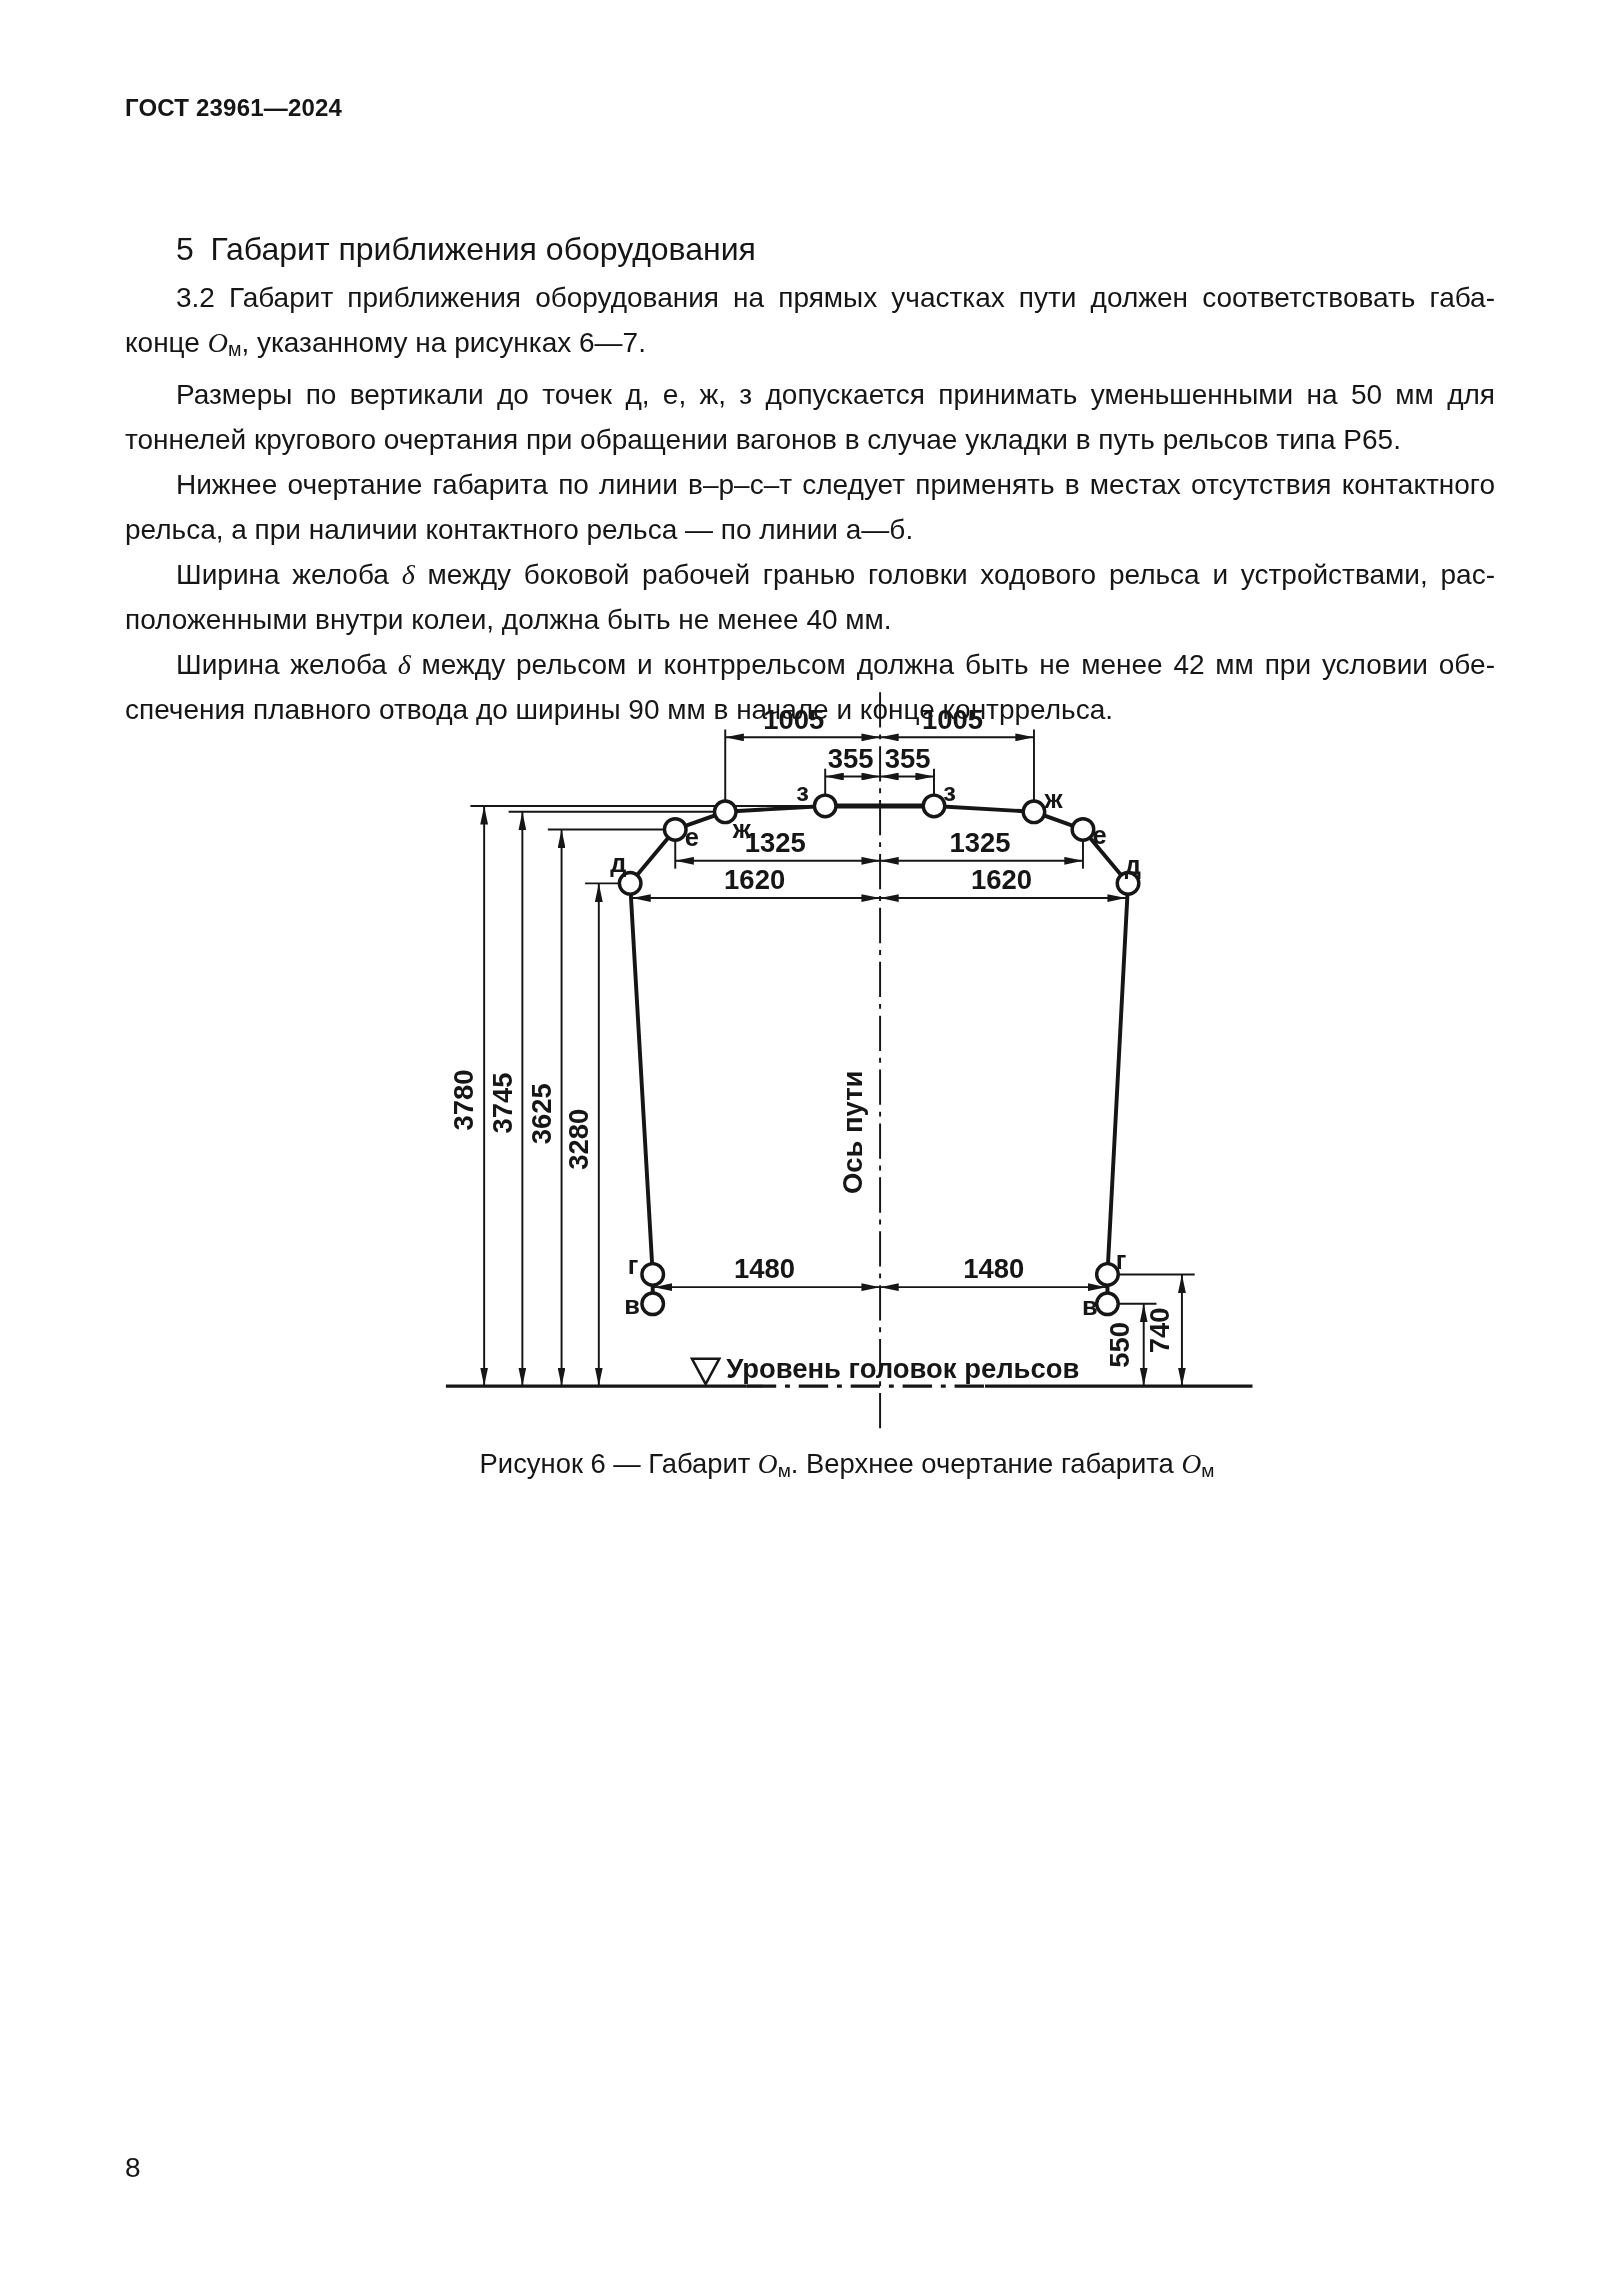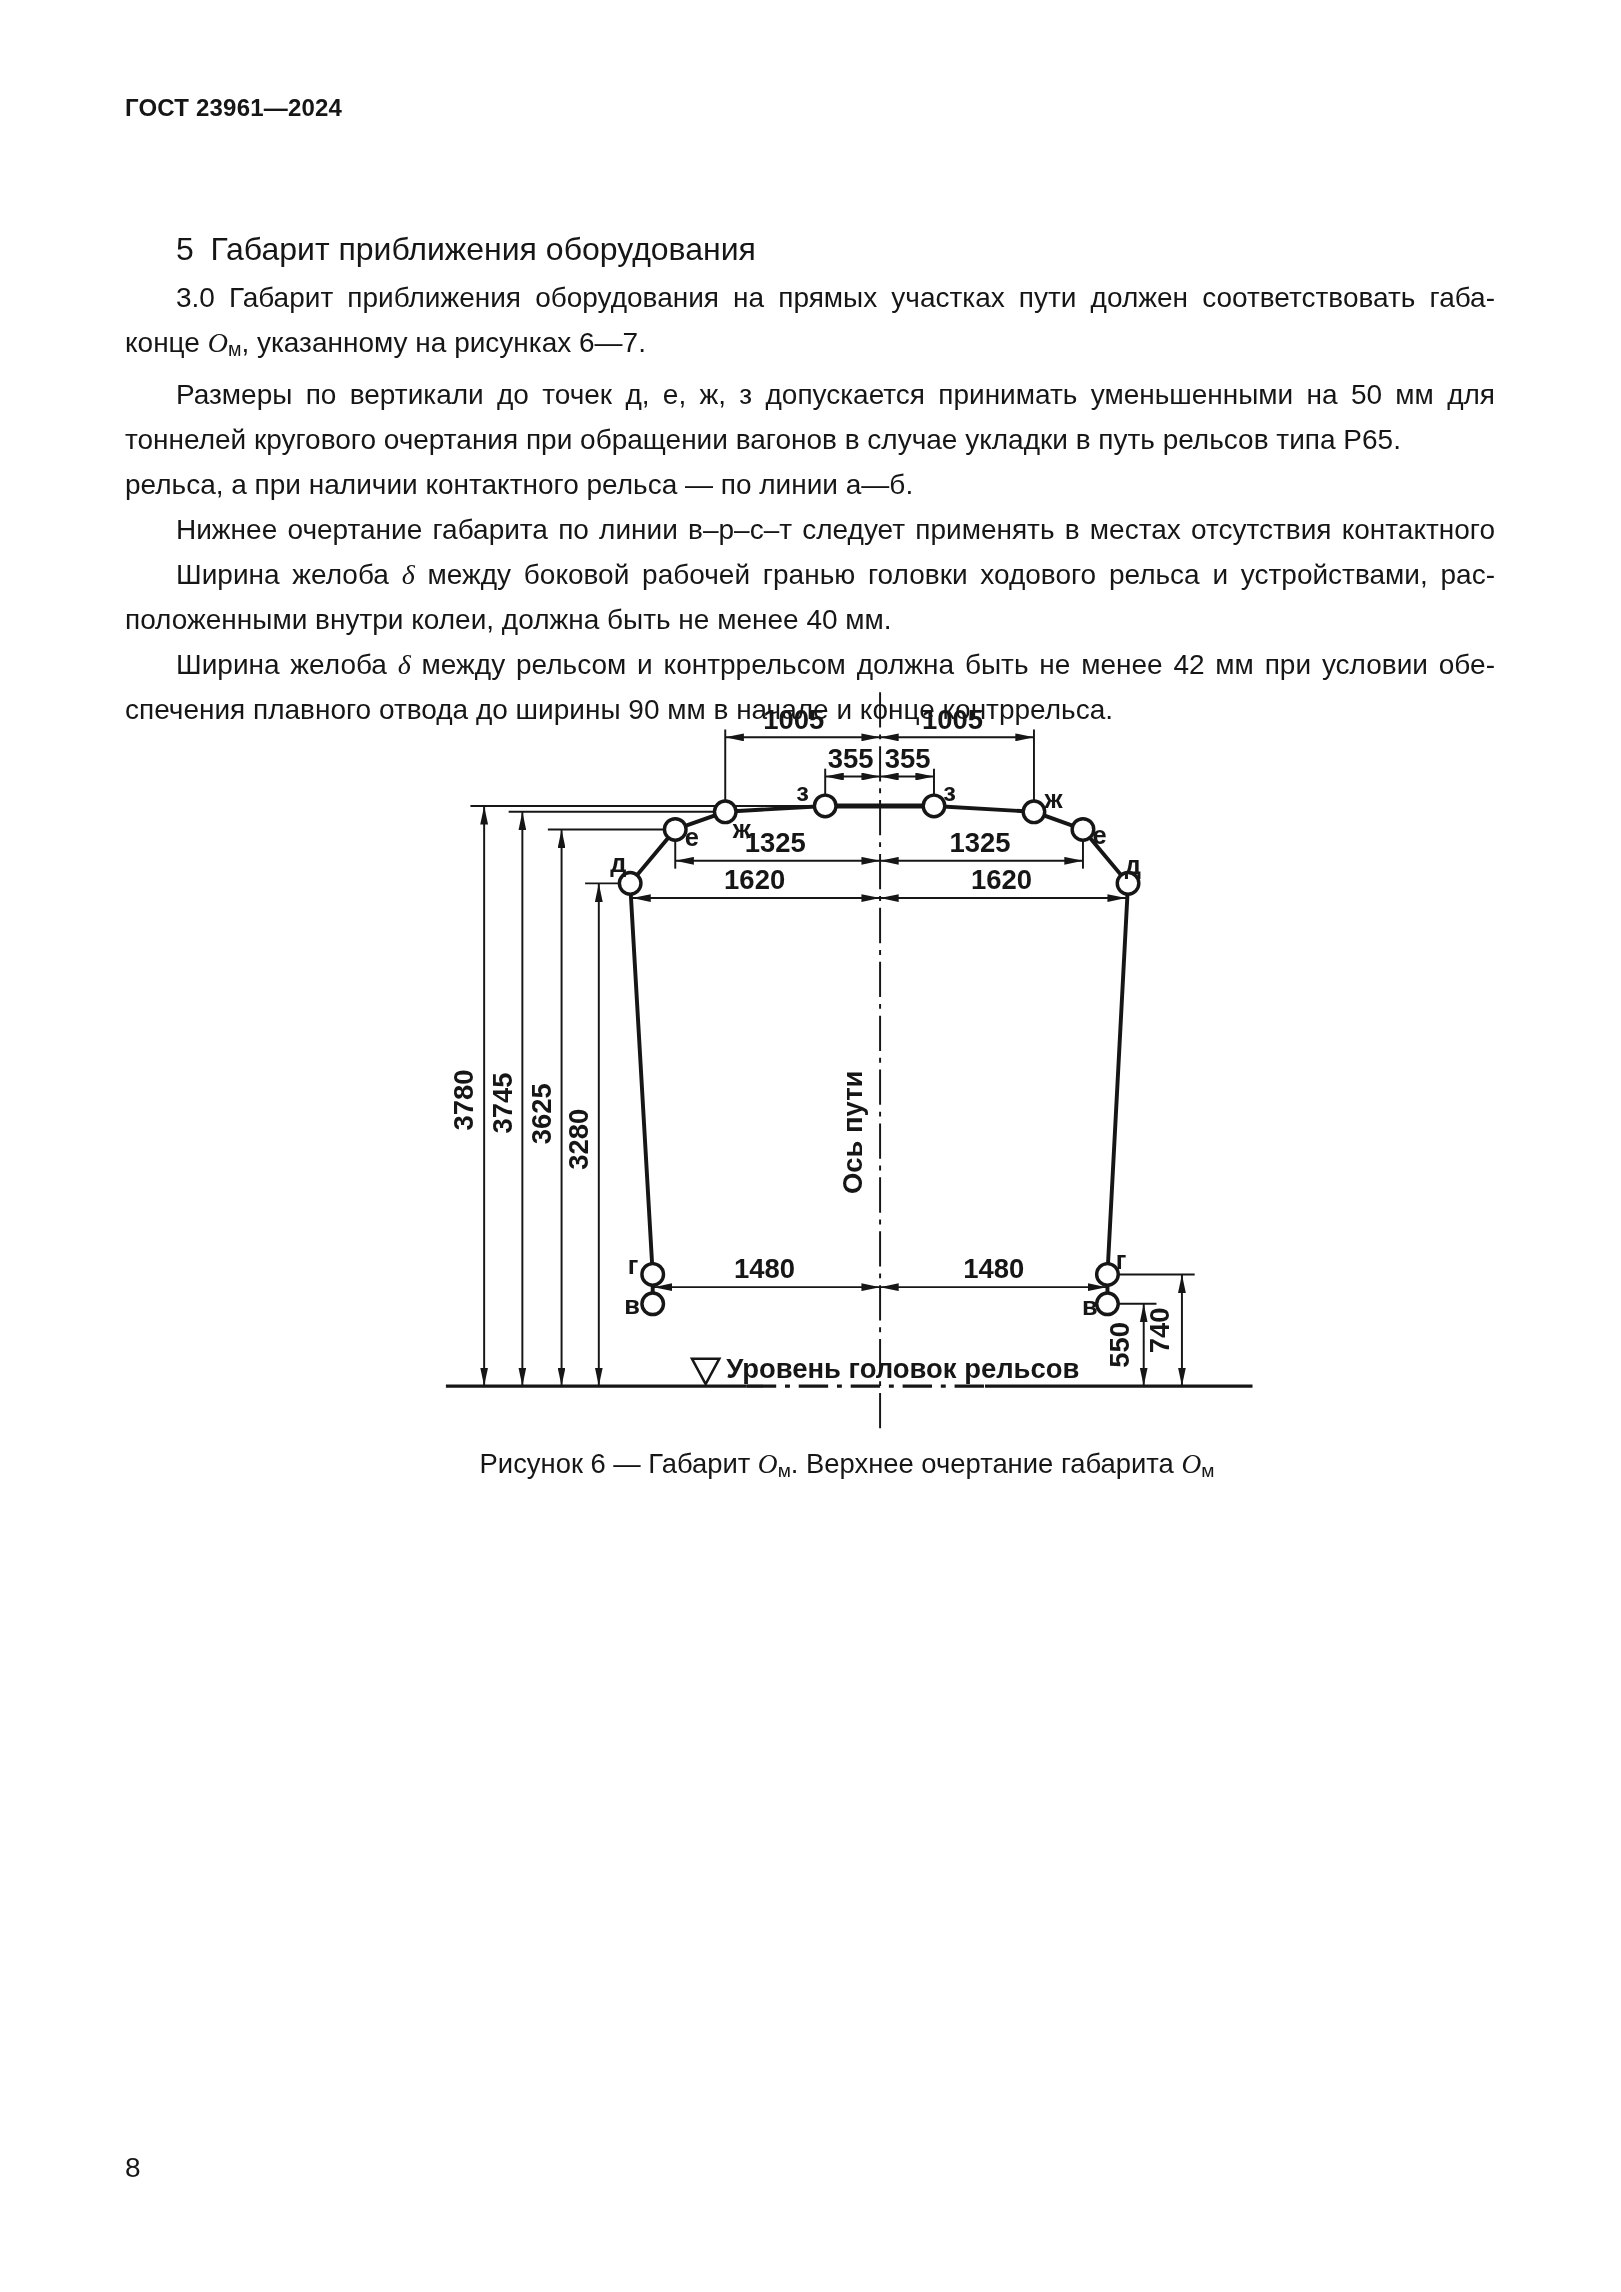--- a/index.html
+++ b/index.html
@@ -177,30 +177,30 @@
   </svg>
 
   <div class="doc-code">ГОСТ 23961—2024</div>
 
   <div class="section-heading">
     <span class="num">5</span><span>Габарит приближения оборудования</span>
   </div>
 
   <div class="bodytext">
     <div>
-      <div class="ln ind">3.0 Габарит приближения оборудования на прямых участках пути должен соответствовать габа-</div>
+      <div class="ln ind">3.2 Габарит приближения оборудования на прямых участках пути должен соответствовать габа-</div>
       <div class="ln last"><span>конце </span><span class="sym">О</span><span class="sub">м</span><span>, указанному на рисунках 6—7.</span></div>
     </div>
     <div>
       <div class="ln ind">Размеры по вертикали до точек д, е, ж, з допускается принимать уменьшенными на 50 мм для</div>
       <div class="ln last">тоннелей кругового очертания при обращении вагонов в случае укладки в путь рельсов типа Р65.</div>
     </div>
     <div>
+      <div class="ln ind">Нижнее очертание габарита по линии в–р–с–т следует применять в местах отсутствия контактного</div>
       <div class="ln last">рельса, а при наличии контактного рельса — по линии а—б.</div>
-      <div class="ln ind">Нижнее очертание габарита по линии в–р–с–т следует применять в местах отсутствия контактного</div>
     </div>
     <div>
       <div class="ln ind"><span>Ширина желоба </span><span class="sym">δ</span><span> между боковой рабочей гранью головки ходового рельса и устройствами, рас-</span></div>
       <div class="ln last">положенными внутри колеи, должна быть не менее 40 мм.</div>
     </div>
     <div>
       <div class="ln ind"><span>Ширина желоба </span><span class="sym">δ</span><span> между рельсом и контррельсом должна быть не менее 42 мм при условии обе-</span></div>
       <div class="ln last">спечения плавного отвода до ширины 90 мм в начале и конце контррельса.</div>
     </div>
   </div>

